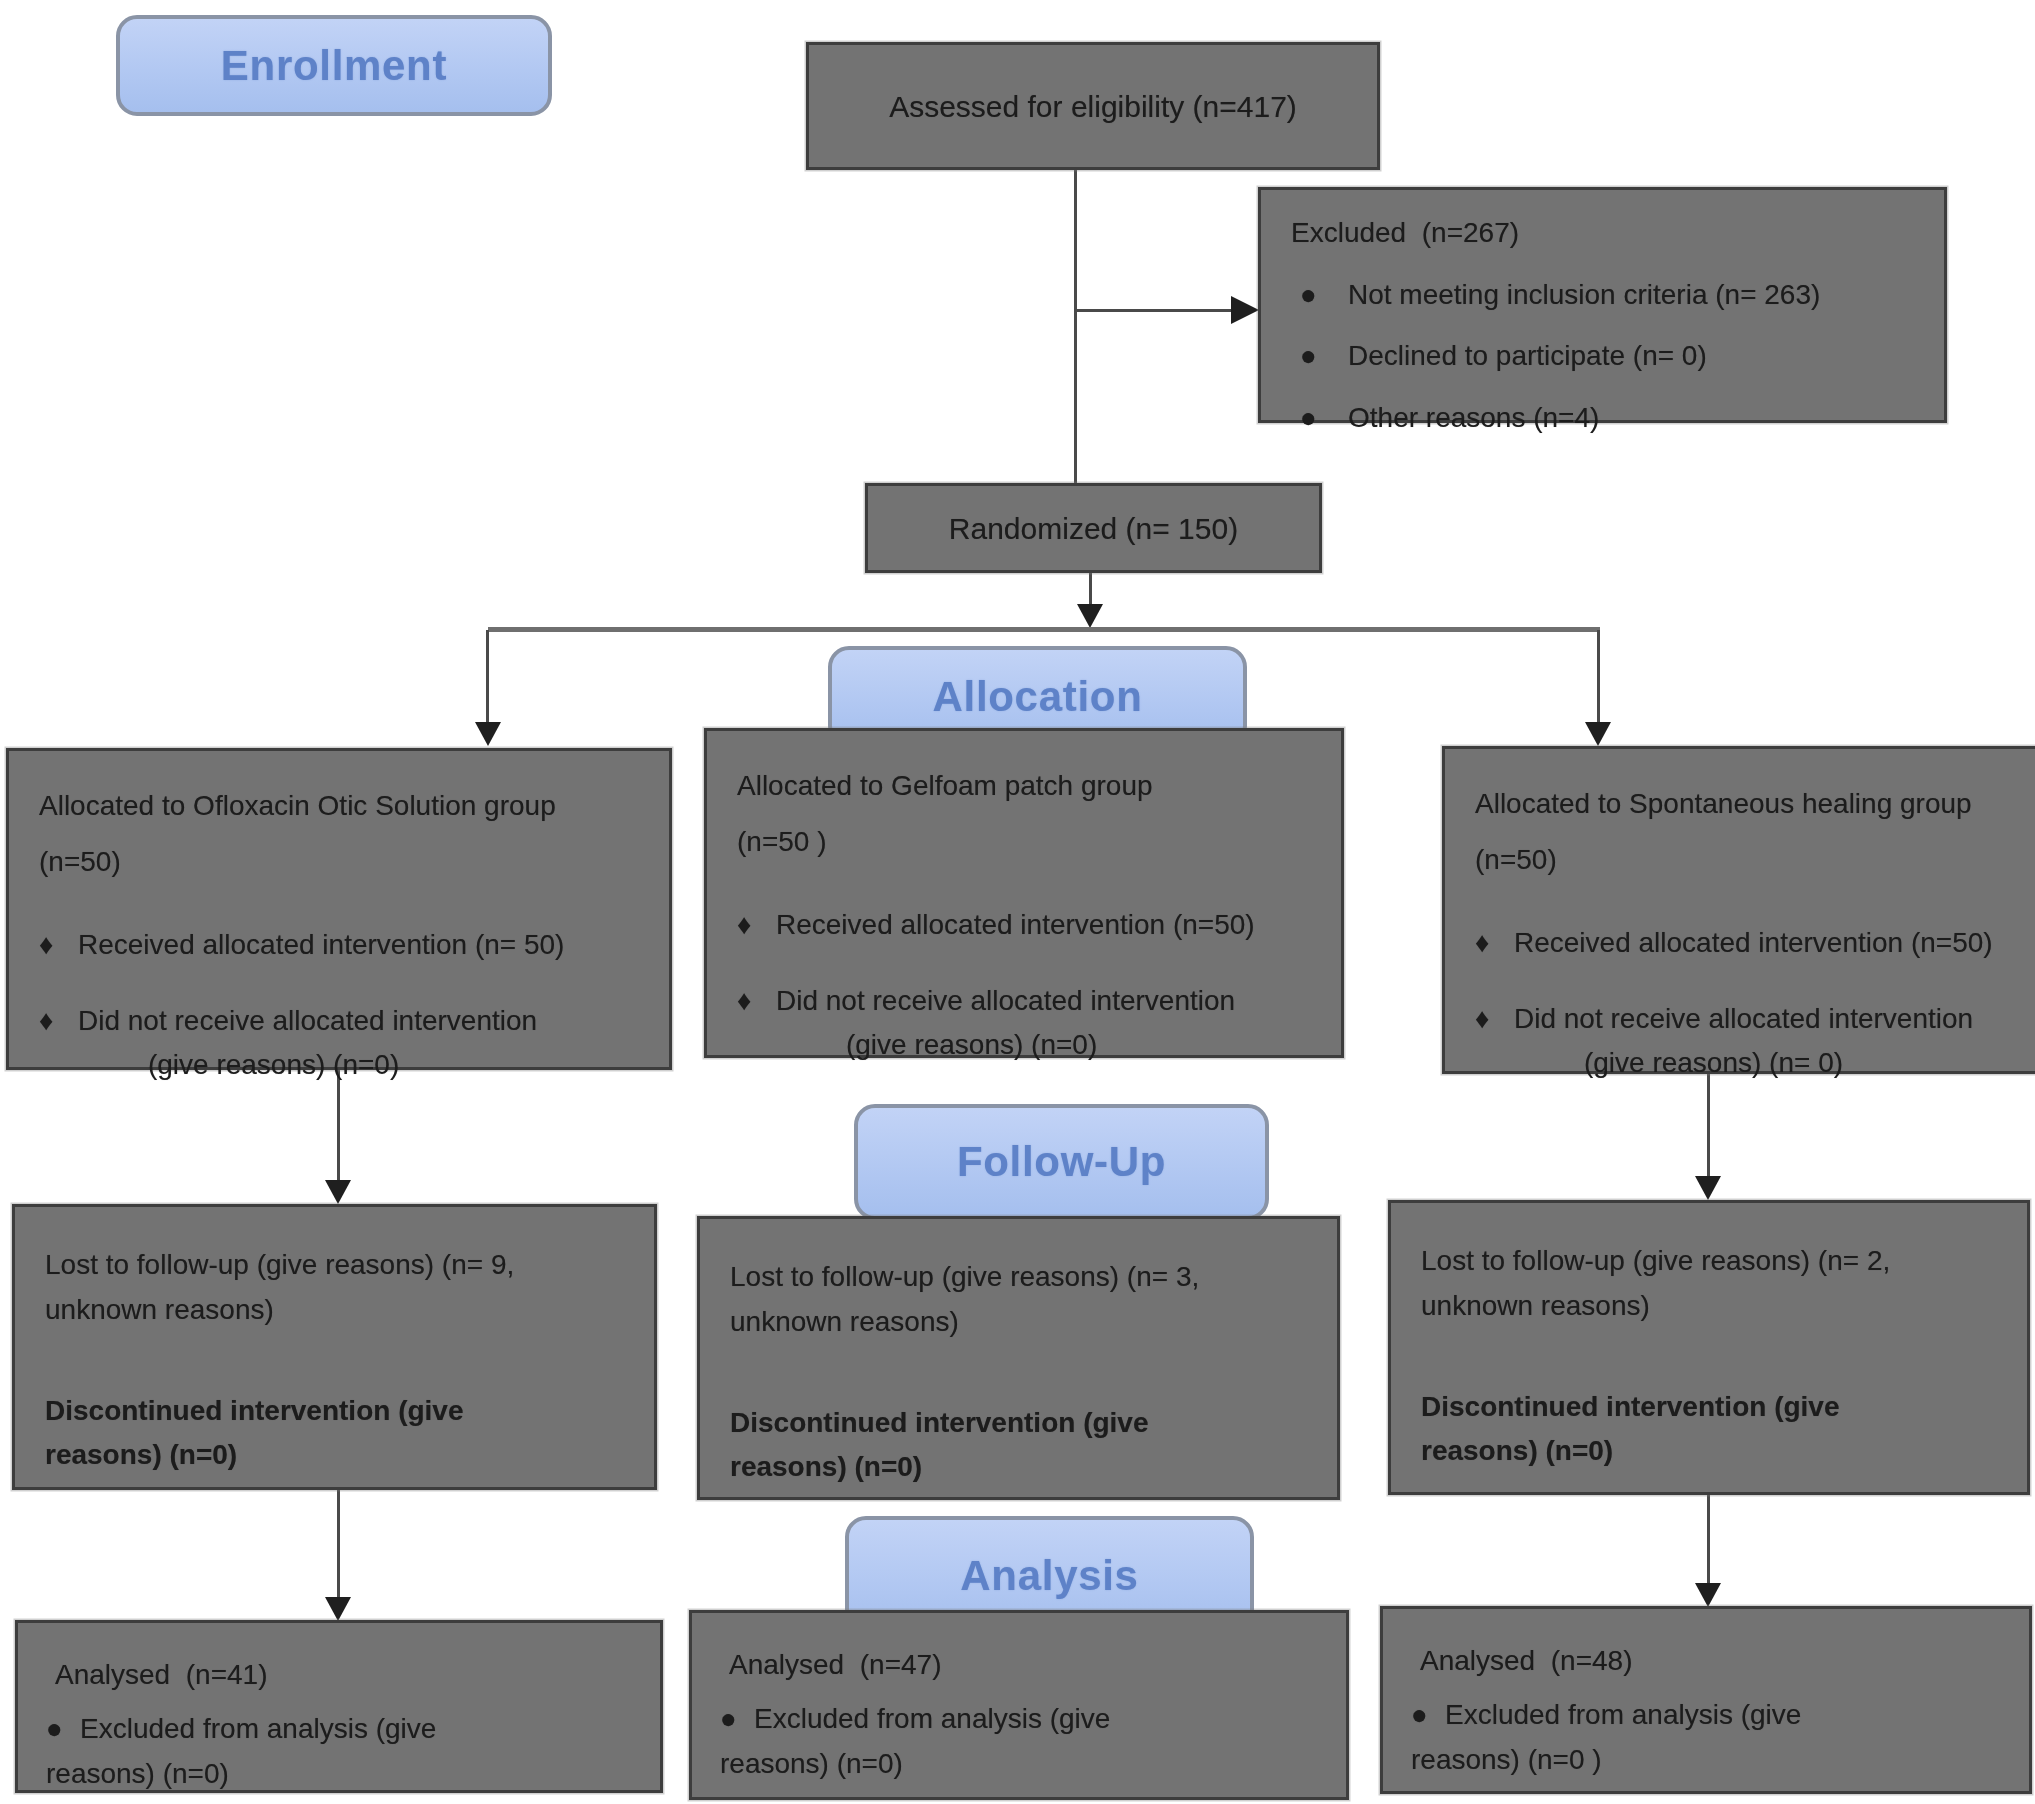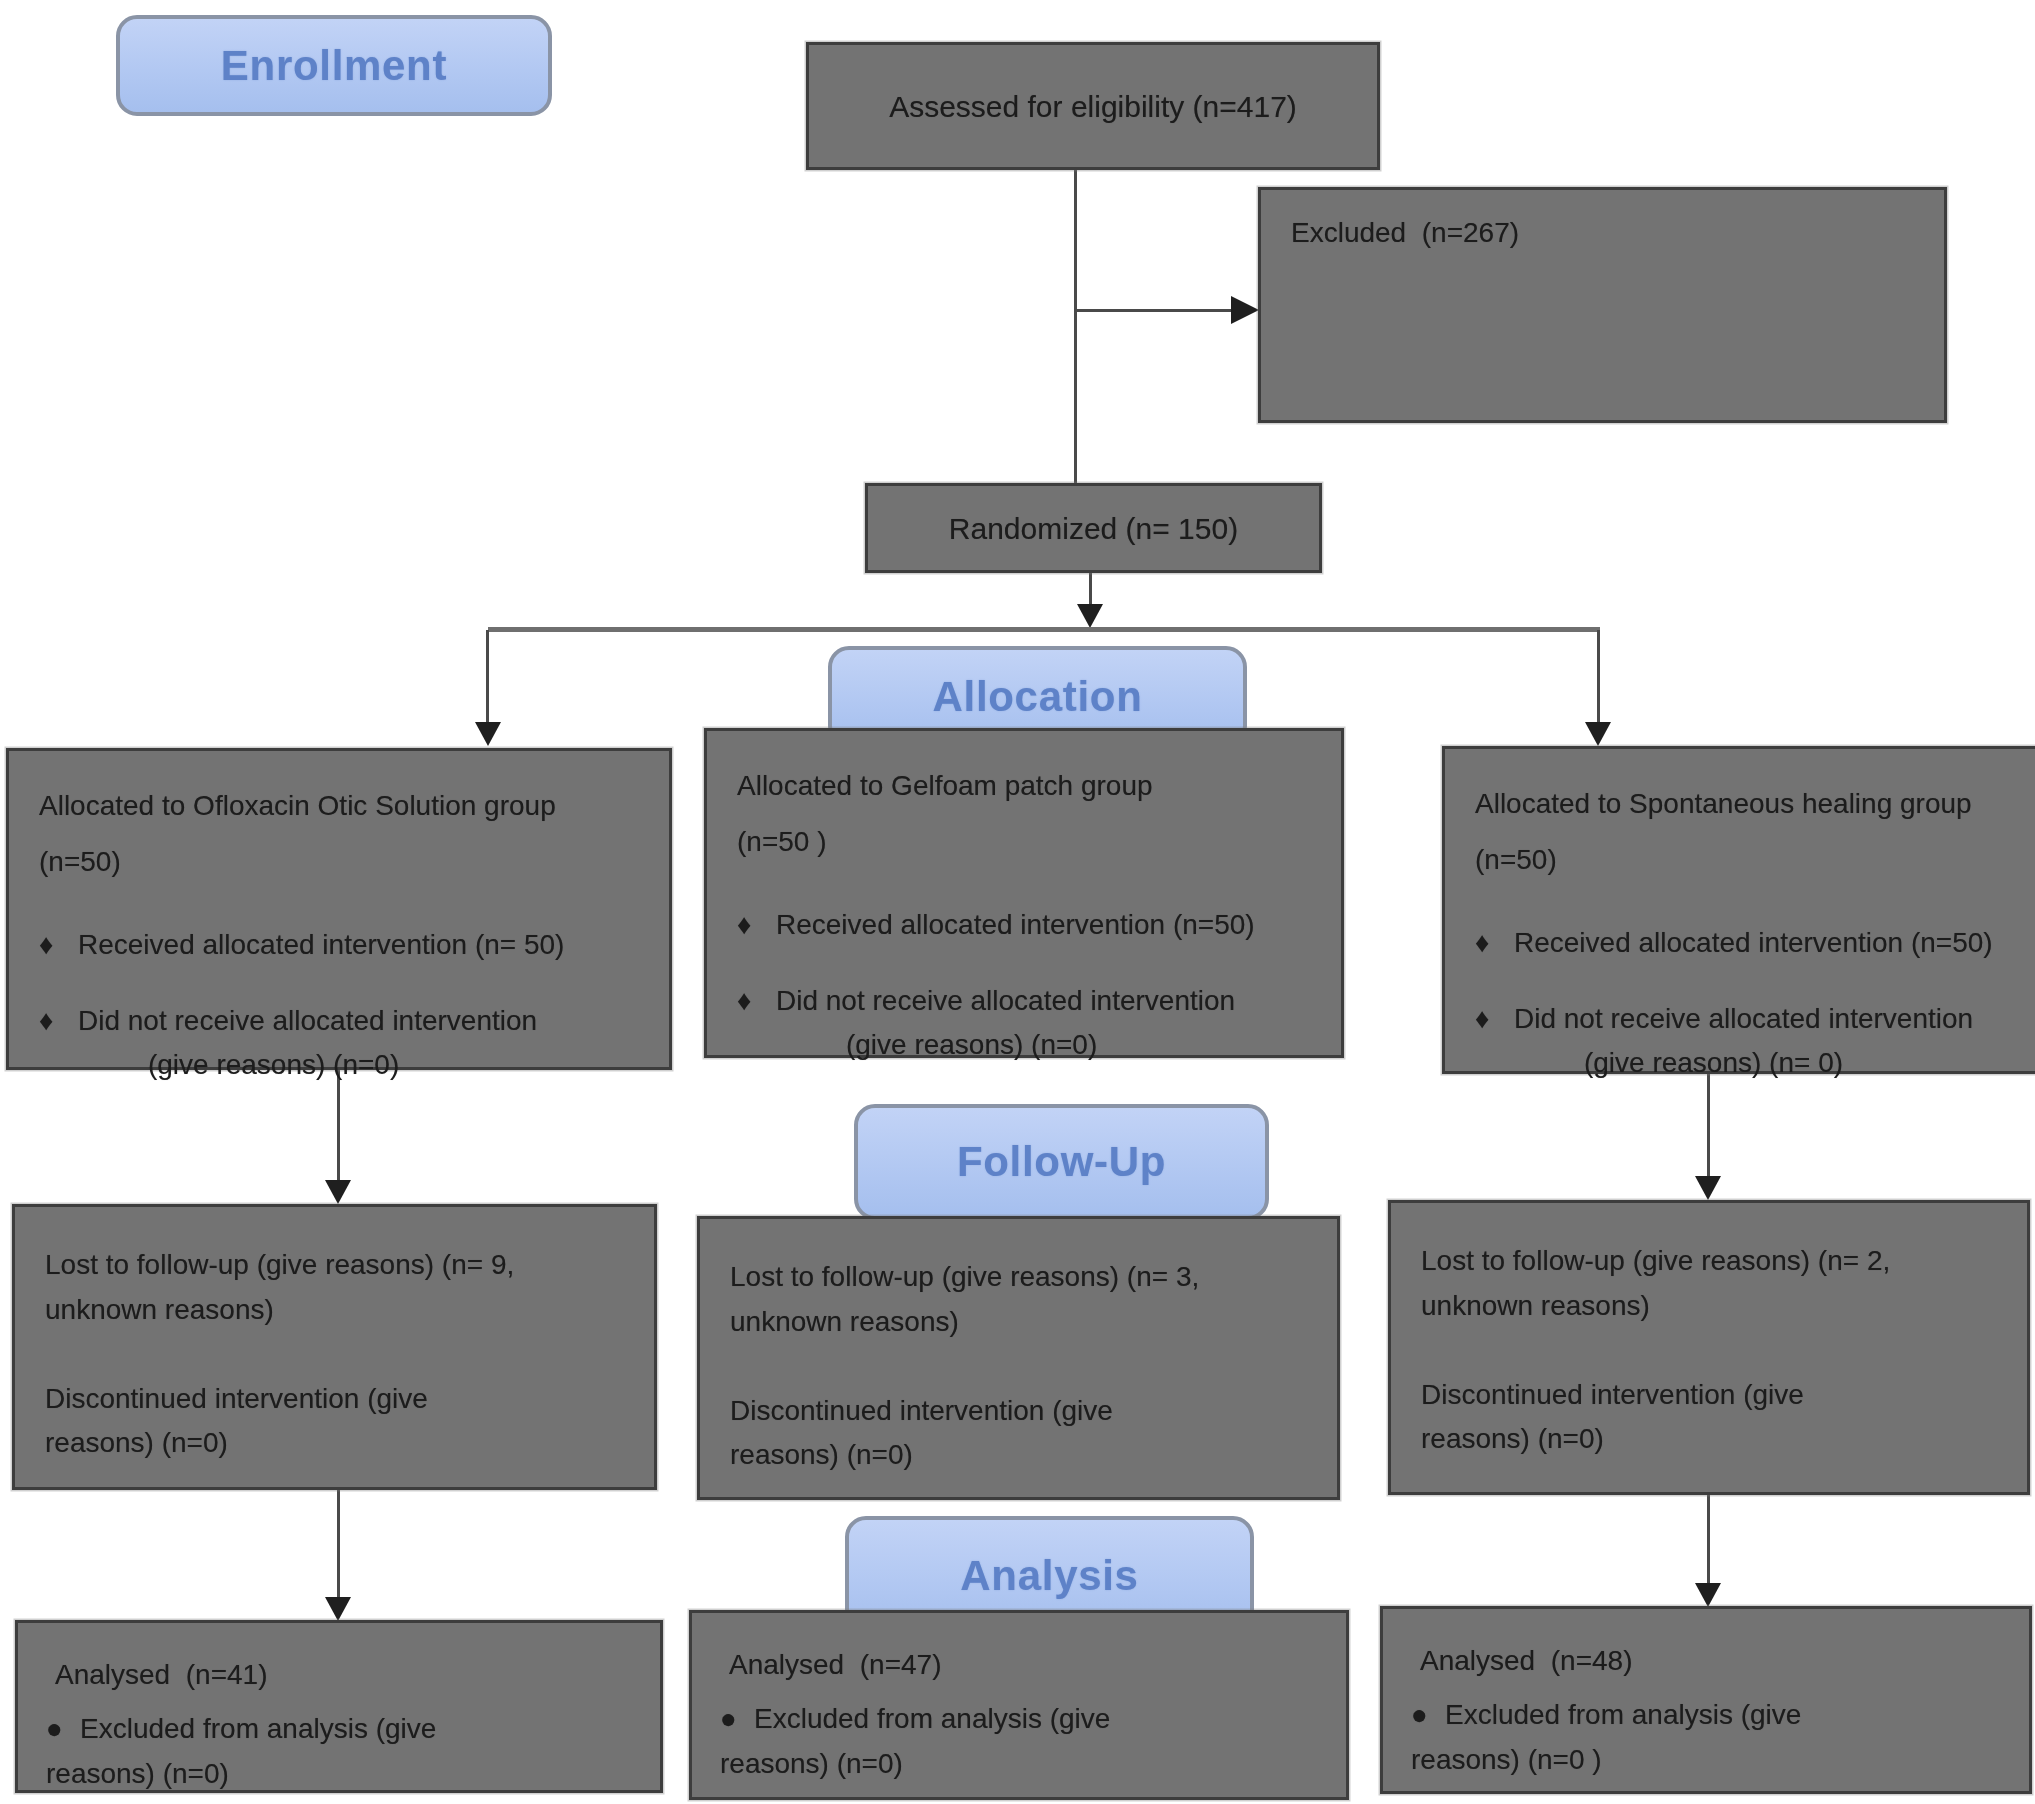--- a/index.html
+++ b/index.html
@@ -36,21 +36,21 @@
   .dot-list li { margin: 19.4px 0; }
   .dot-list .marker { display: inline-block; width: 48px; text-align: left; }
   
   .alloc-title { white-space: pre-wrap; line-height: 2.0; font-size: 28px; }
   .diamond-list { list-style: none; margin: 30px 0 0 0; padding: 0; font-size: 28px; }
   .diamond-list li { margin: 33px 0 0 0; line-height: 1.55; }
   .diamond-list .marker { display: inline-block; width: 39px; }
   
   .fu-box { padding: 36px 30px; }
   .fu-box p { margin: 0; white-space: pre-line; line-height: 1.6; }
-  .fu-box p + p { margin-top: 44px; }
+  .fu-box p + p { margin-top: 56px; font-weight: bold; }
   
   .an-box { padding: 22.4px 28px; }
   .an-box .an-title { white-space: pre-wrap; margin: 9px; }
   .an-box .bullet-line { margin: 10.4px 0 0 0; line-height: 1.6; }
   .an-box .bullet-line .marker { display: inline-block; width: 34px; }
   .an-box .bullet-line .txt { white-space: pre-line; }
   
   .badge {
     position: absolute;
     background: linear-gradient(180deg, #c2d3f6 0%, var(--badge-fill, #b2c8f2) 55%, #a5bfee 100%);
@@ -114,20 +114,25 @@
   <div class="arrow-down" style="left:325px; top:1597px;"></div>
   <div class="line" style="left:1707px; top:1495px; width:3px; height:90px;"></div>
   <div class="arrow-down" style="left:1695px; top:1583px;"></div>
 
   <div class="fbox center-box" style="left:806px; top:42px; width:574px; height:128px;">
     <span class="txt">Assessed for eligibility (n=417)</span>
   </div>
 
   <div class="fbox pad-box" style="left:1258px; top:187px; width:689px; height:236px; padding-top:22.4px;">
     <div class="txt">Excluded  (n=267)</div>
+    <ul class="dot-list">
+      <li><span class="marker">●</span><span class="txt">Not meeting inclusion criteria (n= 263)</span></li>
+      <li><span class="marker">●</span><span class="txt">Declined to participate (n= 0)</span></li>
+      <li><span class="marker">●</span><span class="txt">Other reasons (n=4)</span></li>
+    </ul>
   </div>
 
   <div class="fbox center-box" style="left:865px; top:483px; width:457px; height:90px;">
     <span class="txt">Randomized (n= 150)</span>
   </div>
 
   <div class="fbox pad-box" style="left:6px; top:748px; width:666px; height:322px;">
     <div class="alloc-title">Allocated to Ofloxacin Otic Solution group
 (n=50)</div>
     <ul class="diamond-list">

